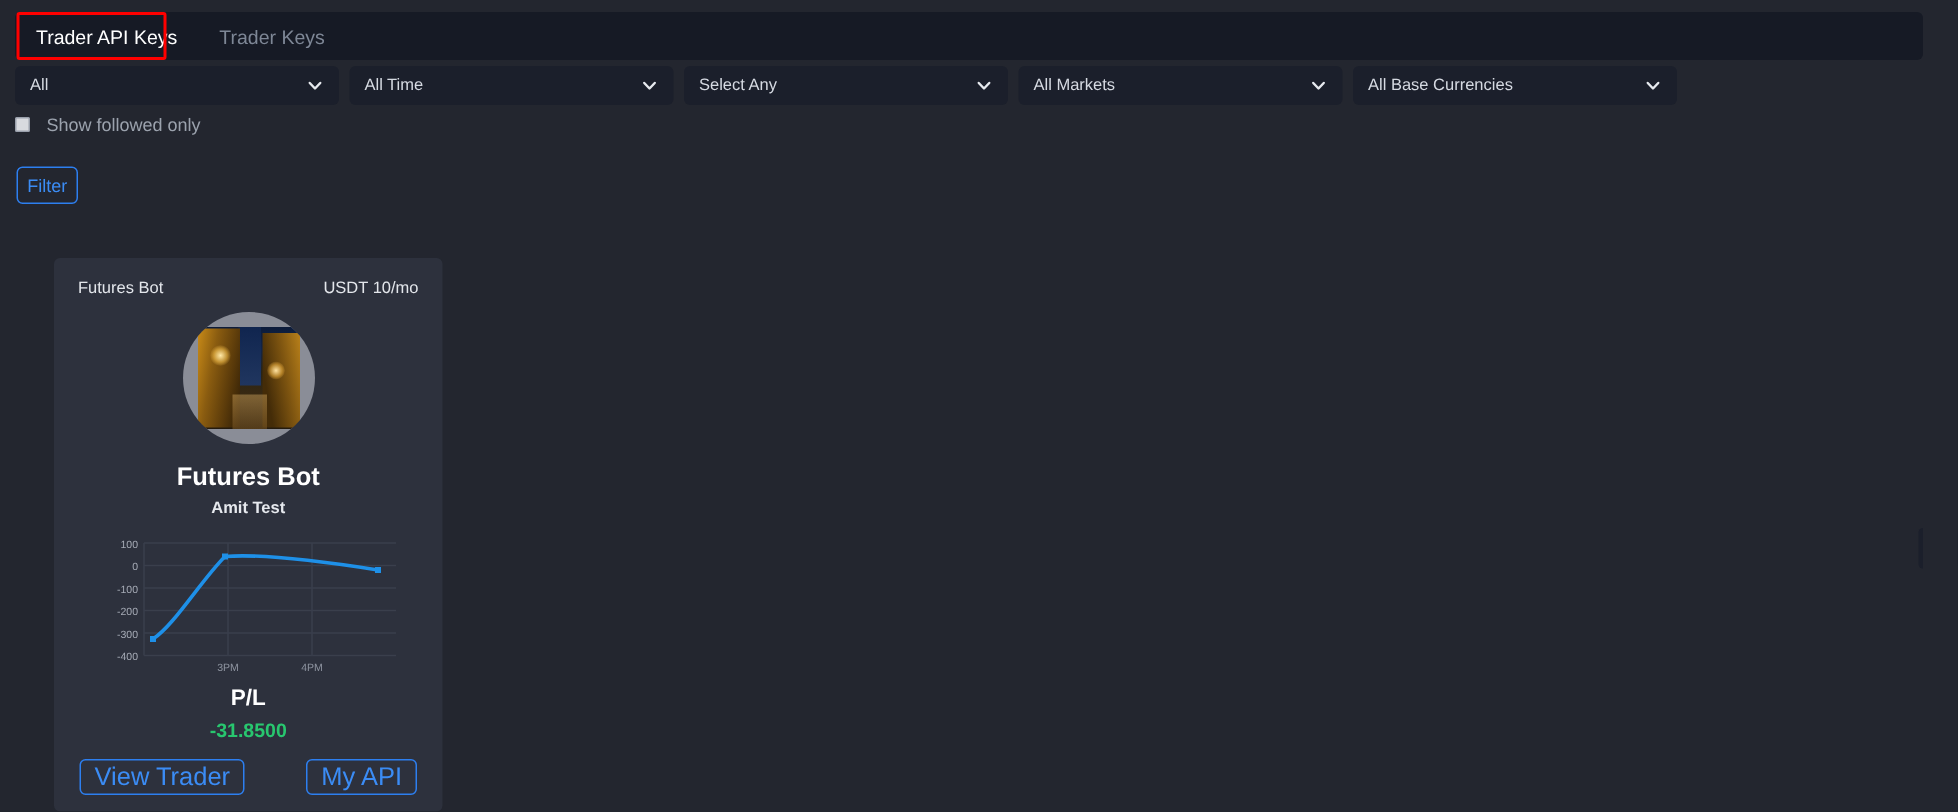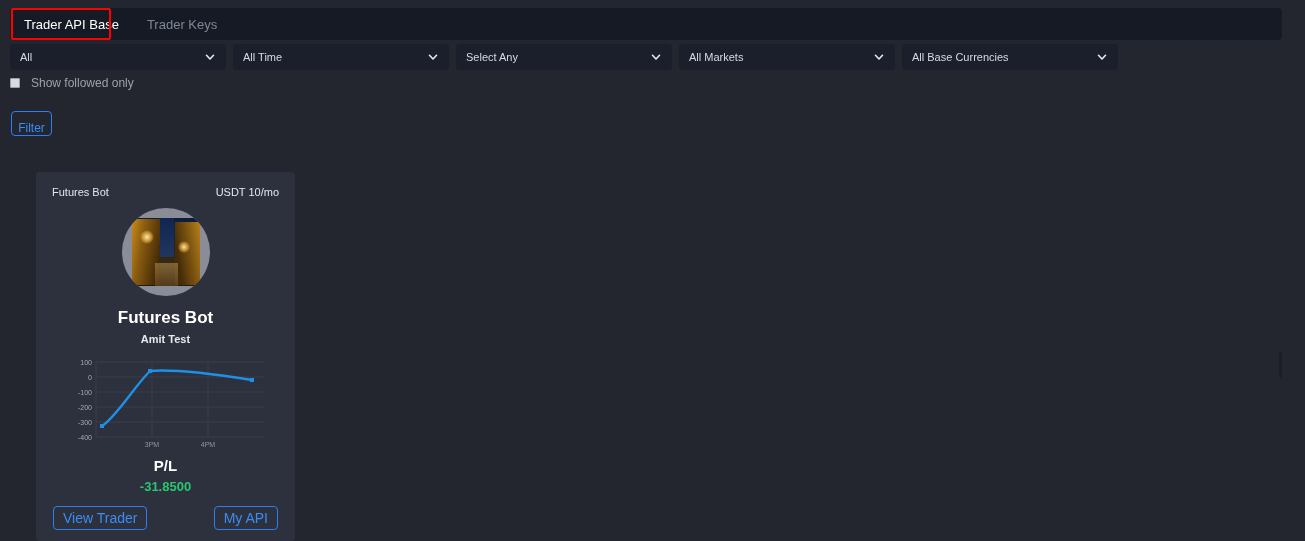--- a/index.html
+++ b/index.html
@@ -65,21 +65,21 @@
     border: 1px solid #9aa0ac; border-radius: 1px; cursor: pointer;
   }
   .checkrow .lbl { font-size: 12px; color: #9ba2ad; }
 
   
   .btn-filter {
     position: absolute; left: 11px; top: 111px;
     width: 41px; height: 25px;
     border: 1px solid #2d7ff0; border-radius: 4px;
     background: transparent; color: #3b8cf5; font-size: 12px;
-    display: flex; align-items: flex-end; justify-content: center;
+    display: flex; align-items: center; justify-content: center;
     cursor: pointer; font-family: "Liberation Sans", sans-serif;
   }
 
   
   .card {
     position: absolute; left: 36px; top: 172px;
     width: 259px; height: 369px;
     background: #2d313d; border-radius: 4px;
     padding: 14px 16px 0 16px;
   }
@@ -148,21 +148,21 @@
     text-align: center; margin-top: 5px;
     font-size: 13px; font-weight: bold; color: #28c76f;
   }
 
   .card-actions {
     margin-top: 12px; display: flex; justify-content: space-between;
     padding: 0 1px;
   }
   .btn-out {
     border: 1px solid #2d7ff0; border-radius: 4px; background: transparent;
-    color: #3b8cf5; font-size: 14px; height: 24px; padding: 0 9px;
+    color: #3b8cf5; font-size: 17px; height: 24px; padding: 0 9px;
     display: flex; align-items: center; justify-content: center;
     cursor: pointer; font-family: "Liberation Sans", sans-serif;
   }
 
   
   .share-fab {
     position: absolute; right: 2px; top: 288px;
     width: 19px; height: 18px; border-radius: 3px;
     background: #e8e9ec; border: 1px solid #3a3f4c;
     display: flex; align-items: center; justify-content: center;
@@ -186,21 +186,21 @@
   }
 </style>
 </head>
 <body>
 
 <div class="left-rail"></div>
 <div class="right-gutter"></div>
 
 <div class="tabbar">
   <div class="tab active">
-    <span>Trader API Base</span>
+    <span>Trader API Keys</span>
   </div>
   <div class="tab">
     <span>Trader Keys</span>
   </div>
 </div>
 <div class="tab-anno"></div>
 
 <div class="filters">
 
   <div class="select">

